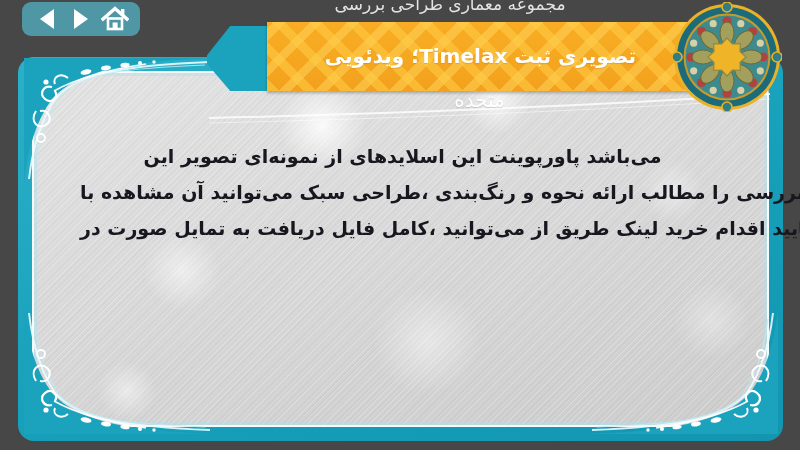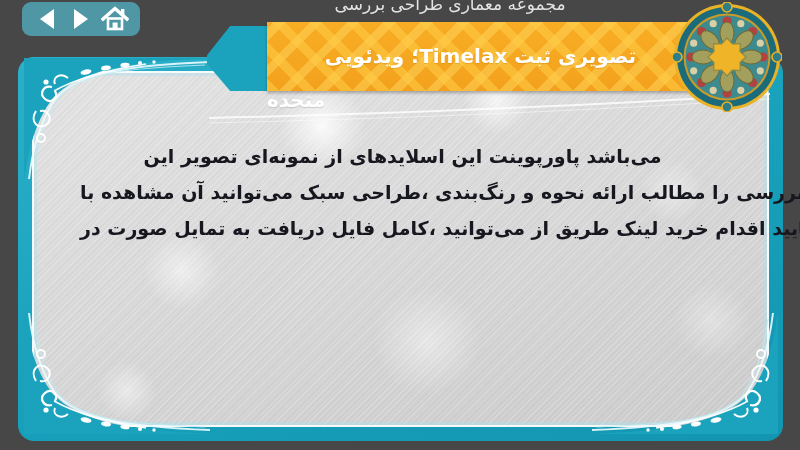--- a/index.html
+++ b/index.html
@@ -79,21 +79,21 @@
     text-align:center;direction:ltr;white-space:nowrap;
     text-shadow:0 1px 1px rgba(190,120,0,.35);
   }
   .banner-ribbon{
     position:absolute;left:207px;top:26px;width:61px;height:65px;z-index:4;
     background:#1ba3be;
     clip-path:polygon(100% 0, 38% 0, 0 45%, 0 58%, 38% 100%, 100% 100%);
   }
   .banner-overflow{
     position:absolute;left:267px;top:88px;width:425px;z-index:3;
-    color:#ffffff;font-size:20px;font-weight:bold;text-align:left;direction:ltr;
+    color:#ffffff;font-size:20px;font-weight:normal;text-align:center;direction:ltr;
     text-shadow:0 1px 1px rgba(150,150,150,.4);
   }
 
   
   .mandala{position:absolute;left:672px;top:2px;width:110px;height:110px;z-index:5;}
   .mandala svg{display:block;}
 </style>
 </head>
 <body>
 

